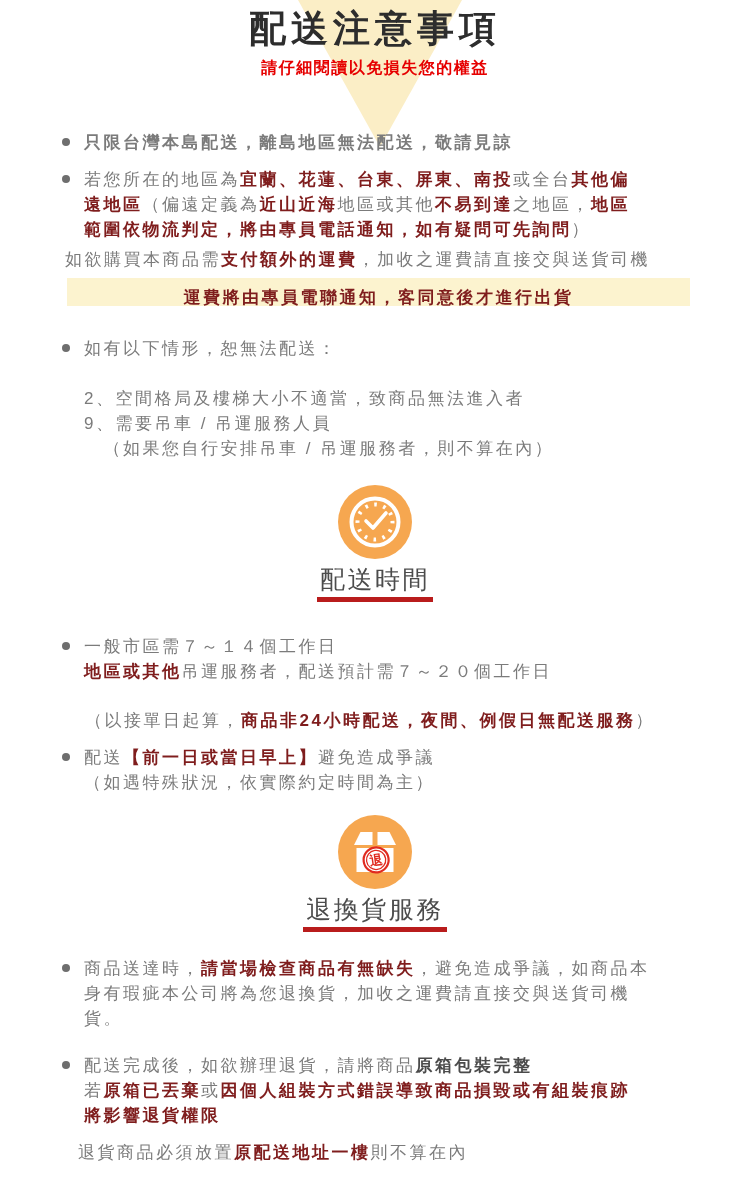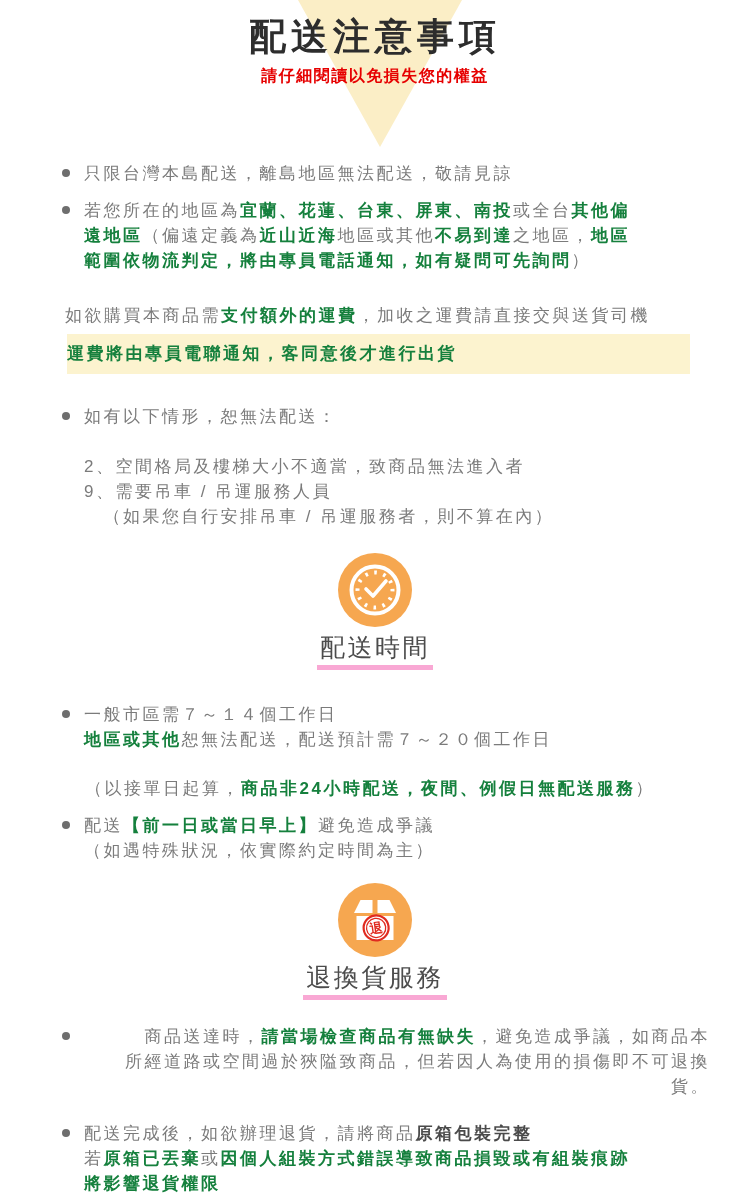--- a/index.html
+++ b/index.html
@@ -10,64 +10,64 @@
   }
   
   .tri{
     position:absolute;left:298px;top:0;width:164px;height:147px;
     background:#fbeec6;
     clip-path:polygon(0 0,100% 0,50% 100%);
     z-index:0;
   }
   .page{position:relative;z-index:1;}
   .page-title{
-    margin:14px 0 7px;text-align:center;
+    margin:6px 0 7px;text-align:center;
     font-size:37px;line-height:46px;font-weight:bold;
     letter-spacing:5px;color:#2d2d2d;
   }
   .subtitle{
     text-align:center;font-size:16px;line-height:17.5px;
     font-weight:bold;color:#e60000;letter-spacing:1.5px;
   }
   
   .para{
     position:relative;margin-left:84px;margin-right:40px;
     font-size:17px;line-height:25px;letter-spacing:2.5px;color:#7b7b7b;
   }
   .dot{
     position:absolute;left:-22px;top:8px;width:8px;height:8px;
     border-radius:50%;background:#6e6e6e;
   }
-  .seg-red{color:#15803d;font-weight:bold;}
+  .seg-red{color:#7f1d1d;font-weight:bold;}
   .seg-dark{color:#4a4a4a;font-weight:bold;}
   .ybox{
-    margin-left:67px;margin-right:0;width:623px;height:40px;line-height:40px;
-    background:#fcf3cf;padding:0;
+    margin-left:67px;margin-right:0;width:623px;height:28px;line-height:40px;
+    background:#fcf3cf;text-align:center;padding:0;
   }
   
-  #b1{margin-top:76px;}
+  #b1{margin-top:53px;font-weight:bold;}
   #b2{margin-top:12px;}
-  #b3{margin-top:30px;margin-left:65px;}
+  #b3{margin-top:5px;margin-left:65px;}
   #b4{margin-top:6px;}
   #b5{margin-top:30px;}
   #sec-delivery-time{margin-top:24px;}
   #b6{margin-top:32px;}
   #b7{margin-top:24px;margin-left:85px;}
   #b8{margin-top:12px;}
   #sec-returns{margin-top:20px;}
-  #b9{margin-top:24px;text-align:right;}
+  #b9{margin-top:24px;}
   #b10{margin-top:22px;}
   #b11{margin-top:12px;margin-left:78px;}
   
   .icon-section{text-align:center;}
   .icon-section svg{display:block;margin:0 auto;}
   .section-heading{
     display:inline-block;margin-top:6px;
     font-size:25px;line-height:28px;letter-spacing:2.5px;color:#4c4c4c;
-    border-bottom:5px solid #f9a8d4;padding:0 3px 4px;
+    border-bottom:5px solid #b91c1c;padding:0 3px 4px;
   }
 </style>
 </head>
 <body>
 
 <div class="tri"></div>
 
 <div class="page">
   <div class="page-title">配送注意事項</div>
   <div class="subtitle">請仔細閱讀以免損失您的權益</div>
@@ -79,33 +79,33 @@
       <div class="para" id="b5"><span class="dot"></span><span>如有以下情形，恕無法配送：</span><br><br><span>2、空間格局及樓梯大小不適當，致商品無法進入者</span><br><span>9、需要吊車 / 吊運服務人員</span><br><span>　（如果您自行安排吊車 / 吊運服務者，則不算在內）</span></div>
       <div class="icon-section" id="sec-delivery-time">
   <svg width="74" height="74" viewBox="-37 -37 74 74">
     <circle r="37" fill="#f6a750"></circle>
     <circle r="23.5" fill="none" stroke="#ffffff" stroke-width="4"></circle>
     <circle r="17.5" fill="none" stroke="#ffffff" stroke-width="4" stroke-dasharray="2.6 6.56" transform="rotate(-4)"></circle>
     <circle r="13" fill="#f6a750"></circle>
     <polyline points="-9,-1 -2,6 11,-9" fill="none" stroke="#ffffff" stroke-width="3.6" stroke-linecap="round" stroke-linejoin="round"></polyline>
   </svg>
 <div class="section-heading">配送時間</div></div>
-      <div class="para" id="b6"><span class="dot"></span><span>一般市區需７～１４個工作日</span><br><span class="seg-red">地區或其他</span><span>恕無法配送，配送預計需７～２０個工作日</span></div>
+      <div class="para" id="b6"><span class="dot"></span><span>一般市區需７～１４個工作日</span><br><span class="seg-red">地區或其他</span><span>吊運服務者，配送預計需７～２０個工作日</span></div>
       <div class="para" id="b7"><span>（以接單日起算，</span><span class="seg-red">商品非24小時配送，夜間、例假日無配送服務</span><span>）</span></div>
       <div class="para" id="b8"><span class="dot"></span><span>配送</span><span class="seg-red">【前一日或當日早上】</span><span>避免造成爭議</span><br><span>（如遇特殊狀況，依實際約定時間為主）</span></div>
       <div class="icon-section" id="sec-returns">
   <svg width="74" height="74" viewBox="-37 -37 74 74">
     <circle r="37" fill="#f6a750"></circle>
     <polygon points="-21,-7 -14.5,-20 -2.5,-20 -2.5,-7" fill="#ffffff"></polygon>
     <polygon points="2.5,-7 2.5,-20 14.5,-20 21,-7" fill="#ffffff"></polygon>
     <rect x="-18.5" y="-4" width="37" height="24" fill="#ffffff"></rect>
     <g transform="rotate(-8)">
       <circle cy="8" r="12.5" fill="#ffffff" stroke="#e02b20" stroke-width="2.2"></circle>
       <circle cy="8" r="9.6" fill="none" stroke="#e02b20" stroke-width="1.3"></circle>
       <text y="12.6" text-anchor="middle" font-size="13" font-weight="bold" fill="#e02b20">退</text>
     </g>
   </svg>
 <div class="section-heading">退換貨服務</div></div>
-      <div class="para" id="b9"><span class="dot"></span><span>商品送達時，</span><span class="seg-red">請當場檢查商品有無缺失</span><span>，避免造成爭議，如商品本</span><br><span>所經道路或空間過於狹隘致商品，但若因人為使用的損傷即不可退換</span><br><span>貨。</span></div>
+      <div class="para" id="b9"><span class="dot"></span><span>商品送達時，</span><span class="seg-red">請當場檢查商品有無缺失</span><span>，避免造成爭議，如商品本</span><br><span>身有瑕疵本公司將為您退換貨，加收之運費請直接交與送貨司機</span><br><span>貨。</span></div>
       <div class="para" id="b10"><span class="dot"></span><span>配送完成後，如欲辦理退貨，請將商品</span><span class="seg-dark">原箱包裝完整</span><br><span>若</span><span class="seg-red">原箱已丟棄</span><span>或</span><span class="seg-red">因個人組裝方式錯誤導致商品損毀或有組裝痕跡</span><br><span class="seg-red">將影響退貨權限</span></div>
       <div class="para" id="b11"><span>退貨商品必須放置</span><span class="seg-red">原配送地址一樓</span><span>則不算在內</span></div>
     </div>
 </div>
 
 </body></html>

